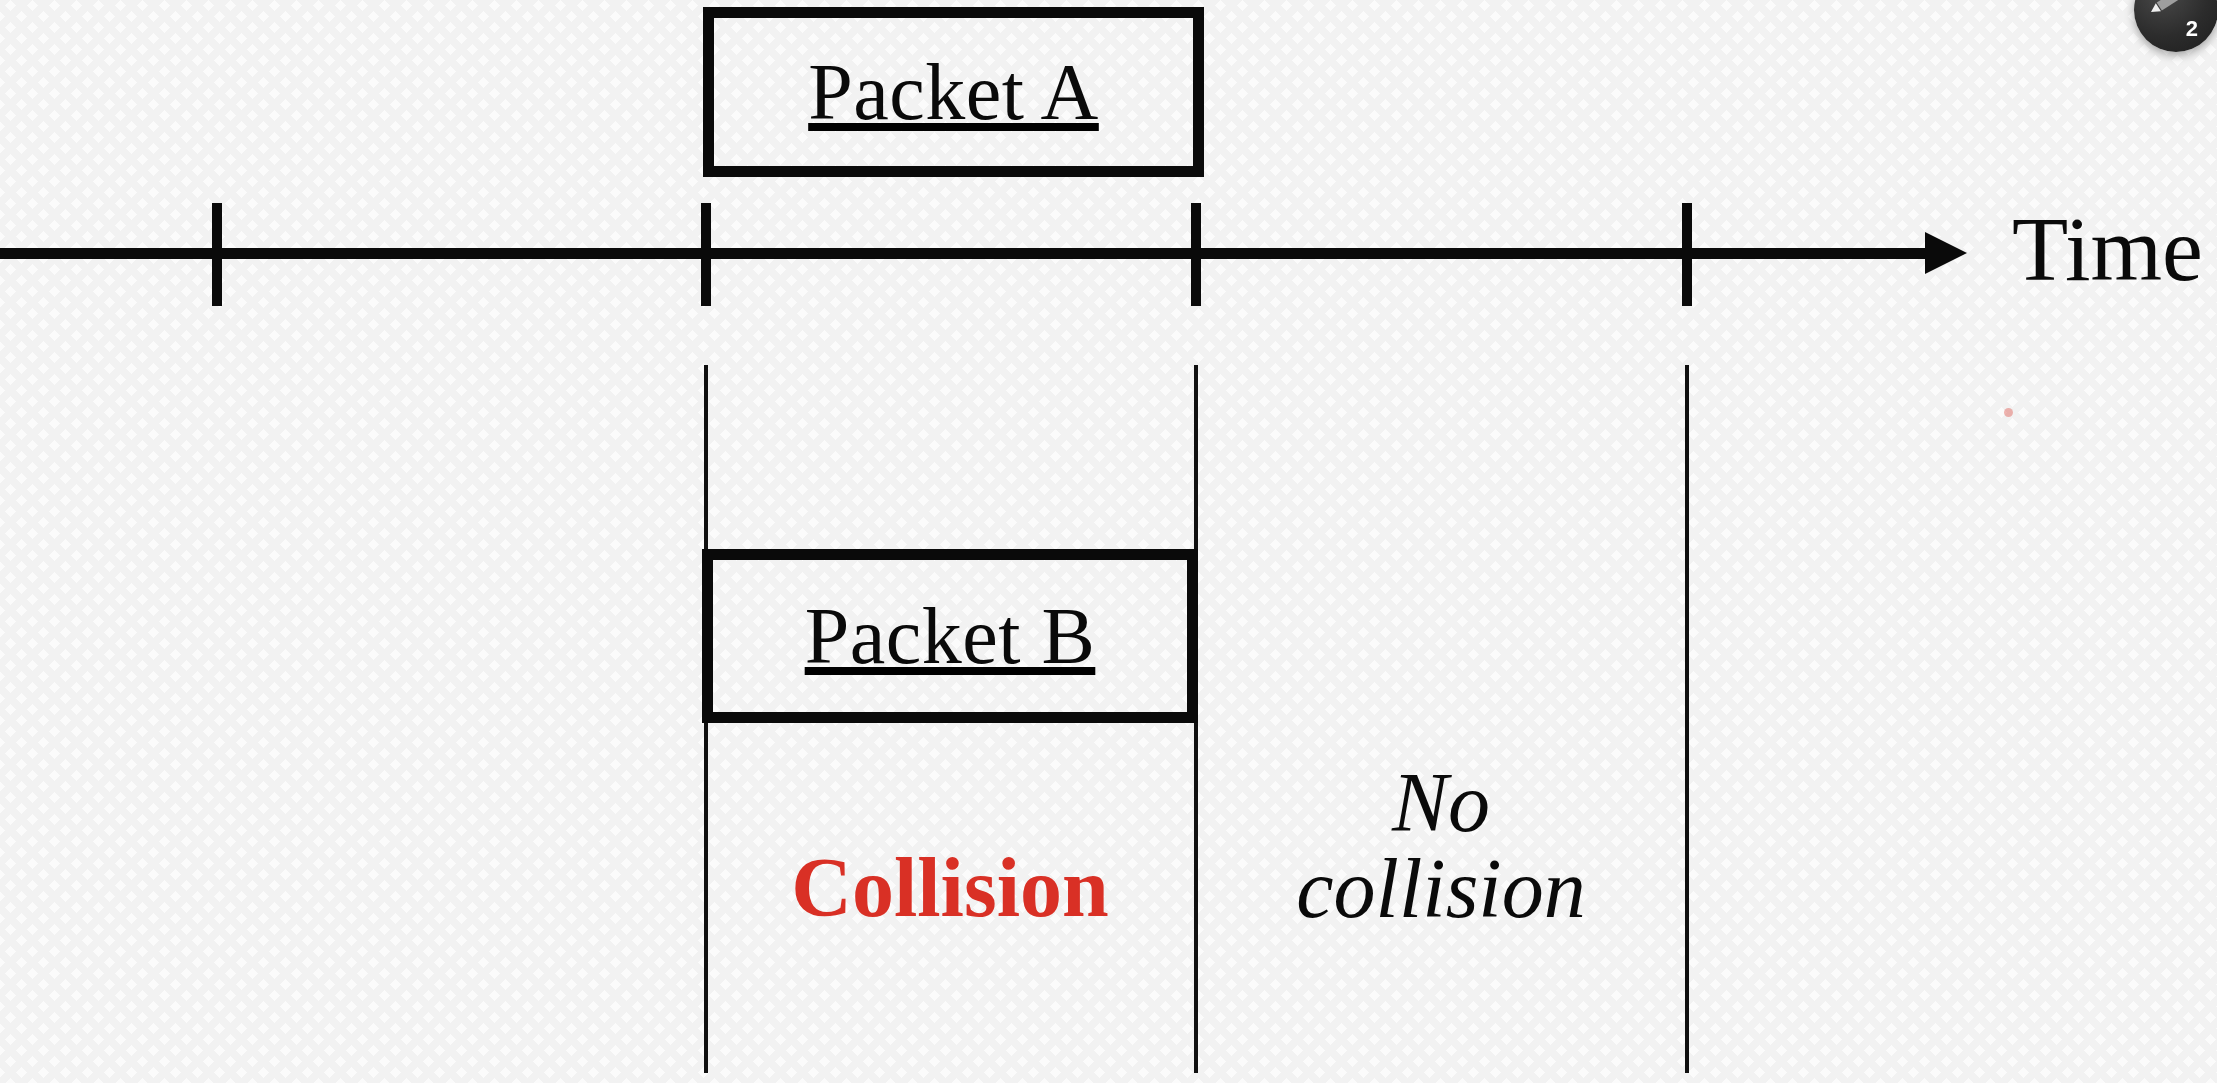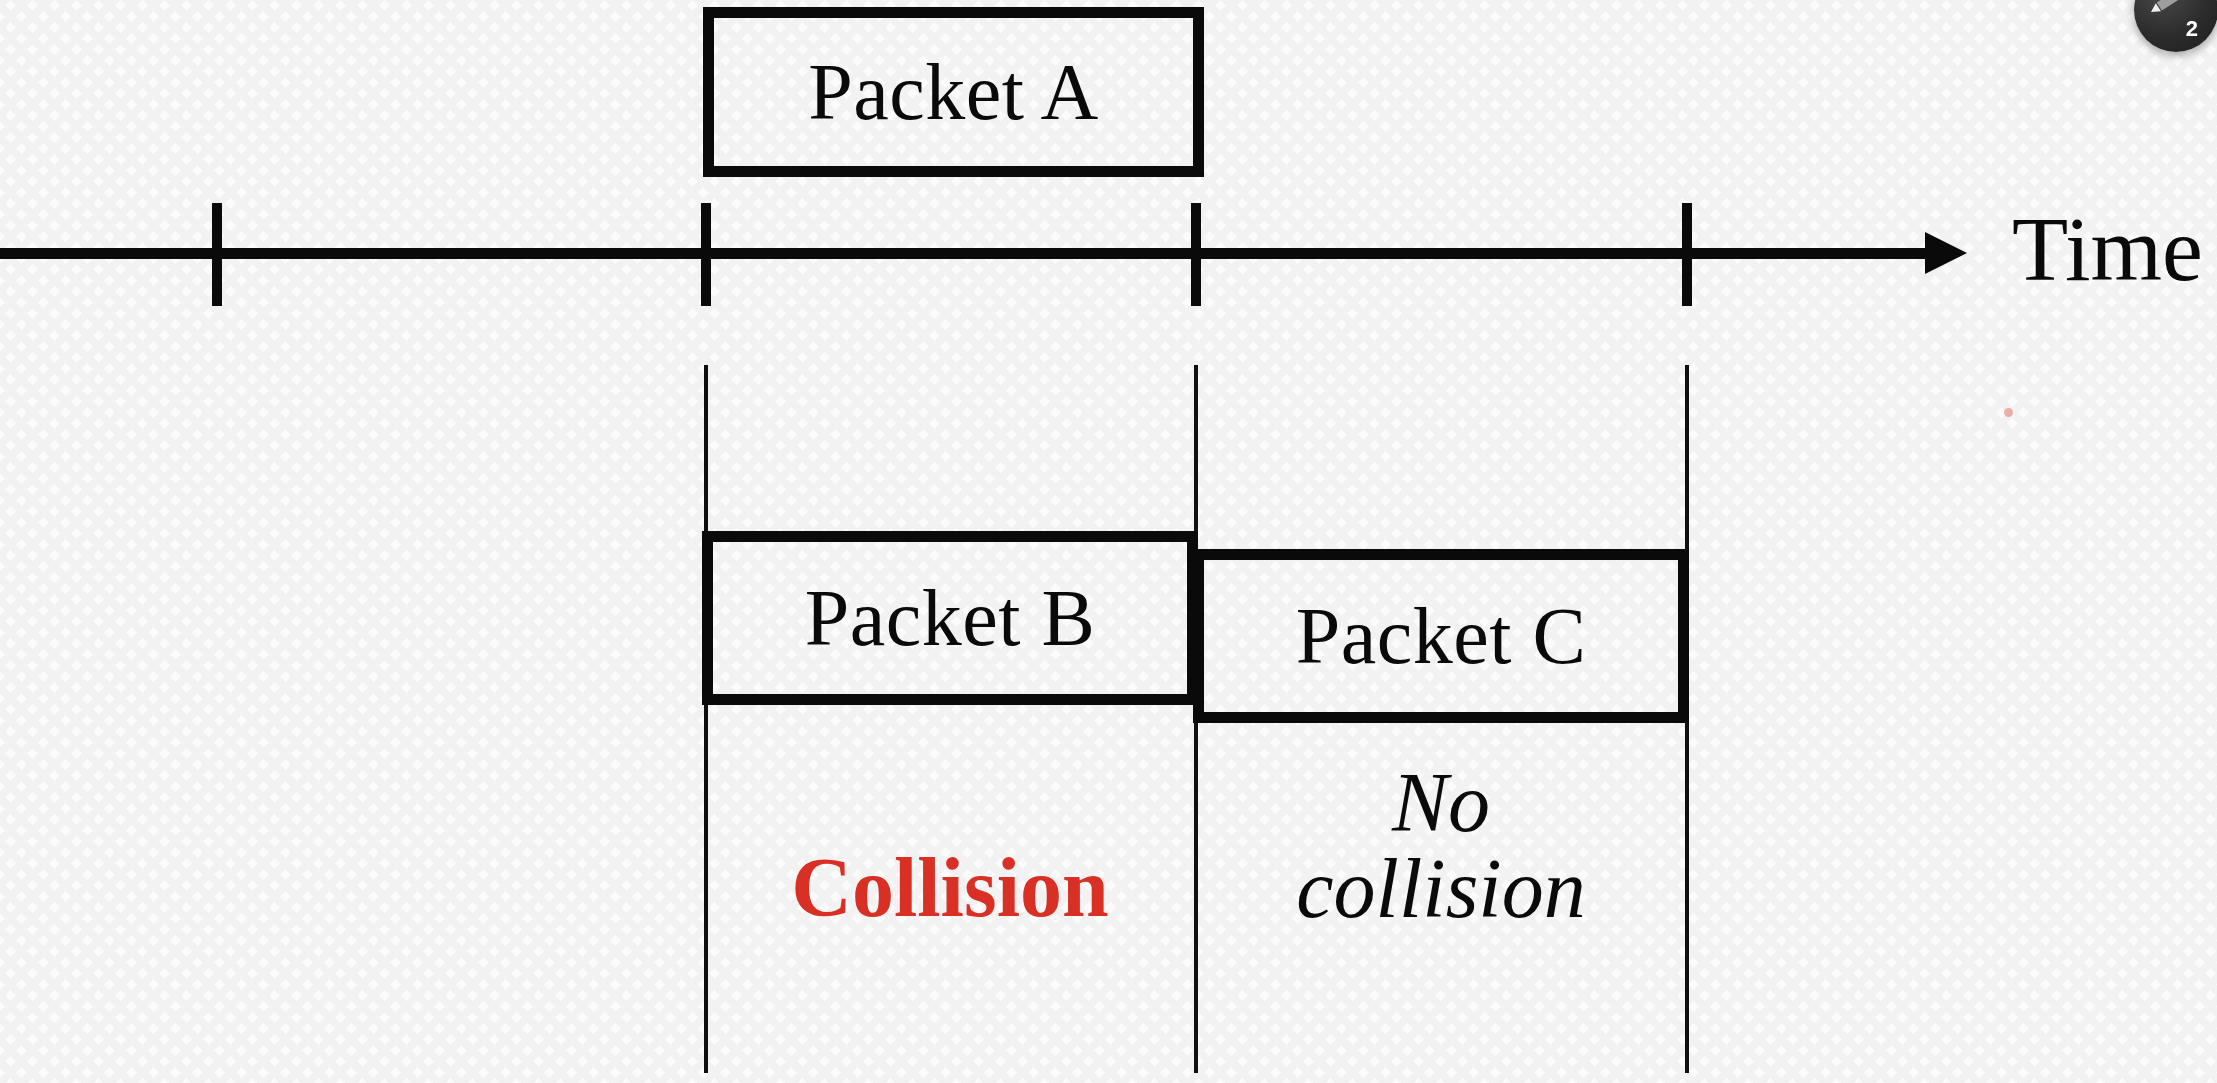--- a/index.html
+++ b/index.html
@@ -59,20 +59,21 @@
 
   
   .packet-box {
     position: absolute;
     box-sizing: border-box;
     border: 11px solid #0a0a0a;
     background: transparent;
     display: flex;
     align-items: center;
     justify-content: center;
+    text-decoration: underline;
   }
   .packet-label {
     font-family: "Liberation Serif", "DejaVu Serif", serif;
     font-size: 80px;
     line-height: 1;
     color: #0a0a0a;
     white-space: nowrap;
     letter-spacing: 0.5px;
   }
 
@@ -139,27 +140,24 @@
   <div class="axis-tick" style="left:701px; top:203px; height:103px;"></div>
   <div class="axis-tick" style="left:1191px; top:203px; height:103px;"></div>
   <div class="axis-tick" style="left:1682px; top:203px; height:103px;"></div>
 
   <div class="axis-label" style="left:2012px; top:203px;">Time</div>
 
   <div class="guide" style="left:704px; top:365px; height:708px;"></div>
   <div class="guide" style="left:1194px; top:365px; height:708px;"></div>
   <div class="guide" style="left:1685px; top:365px; height:708px;"></div>
 
-  <div class="packet-box" style="left:702px; top:531px; width:496px; height:174px;">
+  <div class="packet-box" style="left:702px; top:549px; width:496px; height:174px;">
     <span class="packet-label">Packet B</span>
   </div>
 
-  <div class="packet-box" style="left:1193px; top:549px; width:496px; height:174px;">
-    <span class="packet-label">Packet C</span>
-  </div>
 
   <div class="note note-collision" style="left:706px; top:845px; width:488px; color:#d93025;">Collision</div>
 
   <div class="note note-nocollision" style="left:1197px; top:760px; width:488px; color:#0a0a0a;font-style:italic;">No
 collision</div>
 
   <div class="ink-dot" style="left:2004px; top:408px; width:9px; height:9px; background:#d93025;"></div>
 
   <div class="pen-widget" style="left:2134px; top:-32px; width:84px; height:84px;">
     <svg width="46" height="46" viewBox="0 0 24 24">

